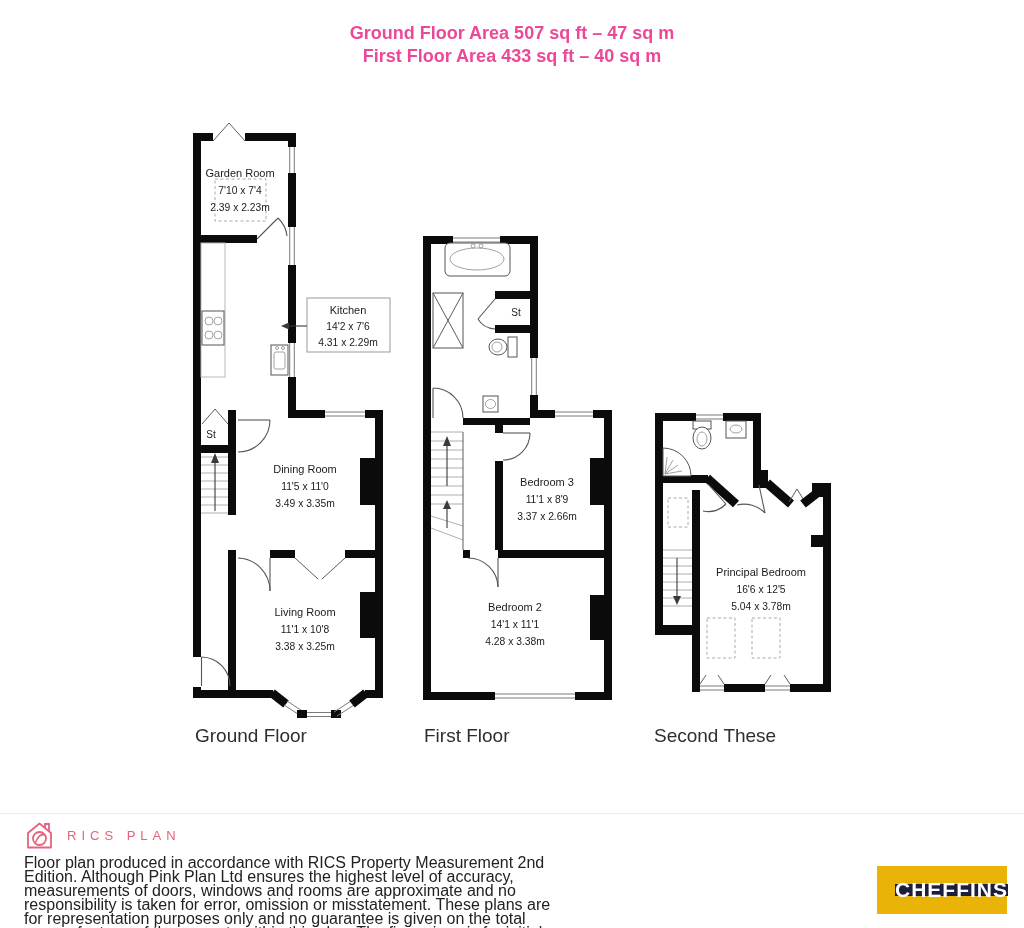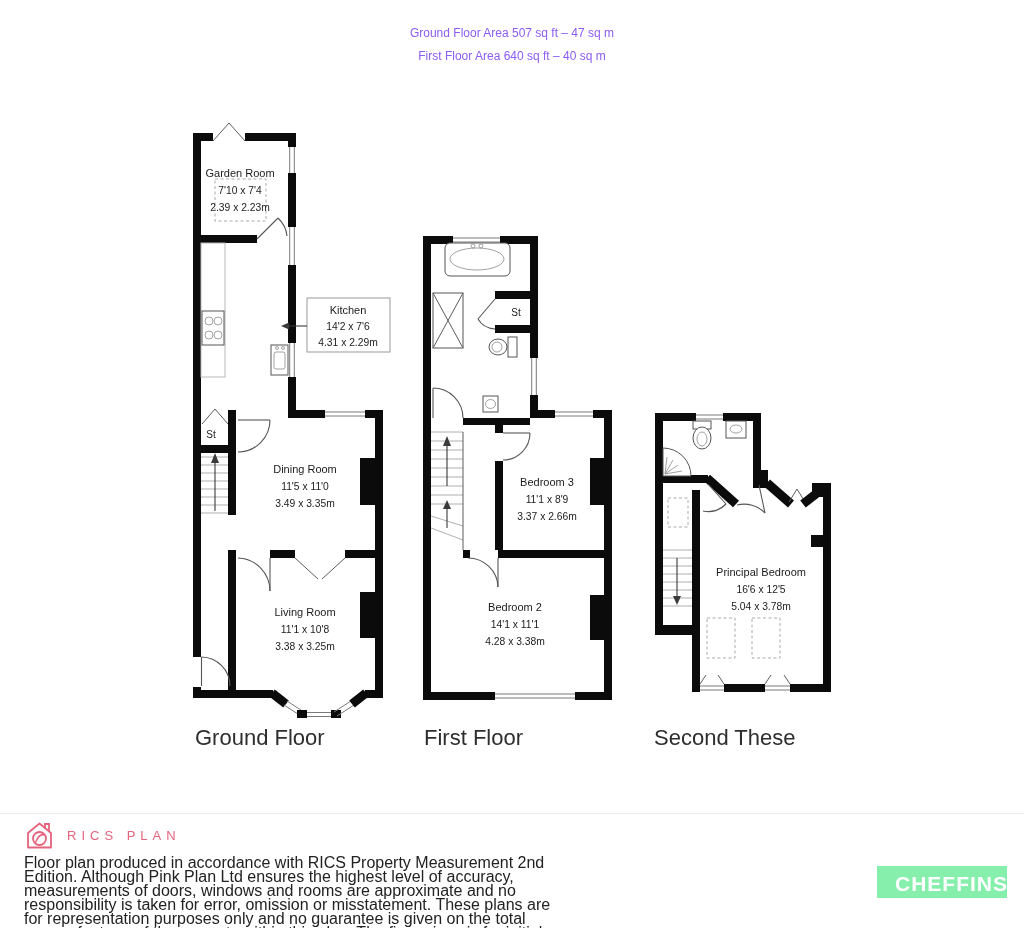--- a/index.html
+++ b/index.html
@@ -4,55 +4,55 @@
 <style>
   html,body{margin:0;padding:0;}
   body{
     width:1024px;height:928px;position:relative;background:#ffffff;
     font-family:"Liberation Sans", sans-serif;overflow:hidden;color:#1c1c1c;
   }
   .abs{position:absolute;}
   
   .header{top:22px;left:0;width:1024px;text-align:center;}
   .header h1{margin:0 0 5px 0;font-size:17.5px;font-weight:bold;color:#111;letter-spacing:.2px;}
-  .header .sub{font-size:12px;color:#8b5cf6;line-height:22.5px;font-weight:400;}
+  .header .sub{font-size:18px;color:#ec4899;line-height:22.5px;font-weight:700;}
   
   svg .wall{fill:#0b0b0b;}
   svg .thin{stroke:#5c5c5c;stroke-width:1;fill:none;}
   svg .tread{stroke:#9a9a9a;stroke-width:.8;}
   svg .win{stroke:#7a7a7a;stroke-width:1;}
   svg .door{stroke:#565656;stroke-width:1.1;fill:none;}
   svg .fix{fill:#ffffff;stroke:#555;stroke-width:1;}
   svg .fix2{fill:none;stroke:#8a8a8a;stroke-width:.8;}
   svg .dash{fill:none;stroke:#a0a0a0;stroke-width:.9;stroke-dasharray:3 2.5;}
   svg .counter{stroke:#b8b8b8;stroke-width:1;fill:none;}
   svg .arr{stroke:#3a3a3a;stroke-width:1.1;}
   svg .ah{fill:#3a3a3a;}
   svg text{font-family:"Liberation Sans", sans-serif;fill:#1b1b1b;}
   svg .rname{font-size:11px;text-anchor:middle;}
   svg .rdim{font-size:10.3px;text-anchor:middle;}
   svg .stlbl{font-size:10px;text-anchor:middle;}
   
-  .floorlabel{font-size:22px;color:#2e2e2e;}
+  .floorlabel{font-size:19px;color:#2e2e2e;}
   
   .footrule{top:813px;left:0;width:1024px;height:1px;background:#ececec;}
   .brand{top:820px;left:24px;display:flex;align-items:center;gap:12px;}
   .brandtext{font-size:13px;letter-spacing:5px;color:#e4647e;font-weight:500;}
   .disclaimer{top:856px;left:24px;width:546px;font-size:16px;line-height:14px;color:#222;}
-  .cheffins{top:866px;left:877px;width:130px;height:32px;background:#86efac;
+  .cheffins{top:866px;left:877px;width:130px;height:48px;background:#eab308;
     padding:16px;box-sizing:border-box;border:0;display:flex;}
   .cheffins-inner{margin:2px;flex:1;background:#1b1f3e;display:flex;align-items:center;justify-content:center;}
   .cheffins-inner span{color:#ffffff;font-weight:bold;font-size:21px;letter-spacing:1px;font-family:"Liberation Sans",sans-serif;}
 </style>
 </head>
 <body>
 
 <div class="abs header">
   <div class="sub">Ground Floor Area 507 sq ft – 47 sq m</div>
-  <div class="sub">First Floor Area 640 sq ft – 40 sq m</div>
+  <div class="sub">First Floor Area 433 sq ft – 40 sq m</div>
 </div>
 
 <svg class="abs" style="left:185px;top:115px" width="210" height="608" viewBox="0 0 210 608">
   <g>
     <rect class="wall" x="8" y="18" width="8" height="524"></rect>
     <rect class="wall" x="8" y="572" width="8" height="11"></rect>
     <rect class="wall" x="8" y="18" width="20" height="8"></rect>
     <rect class="wall" x="60" y="18" width="51" height="8"></rect>
     <polyline class="thin" points="28,26 44,8 60,26"></polyline>
     <rect class="wall" x="103" y="18" width="8" height="14"></rect>

